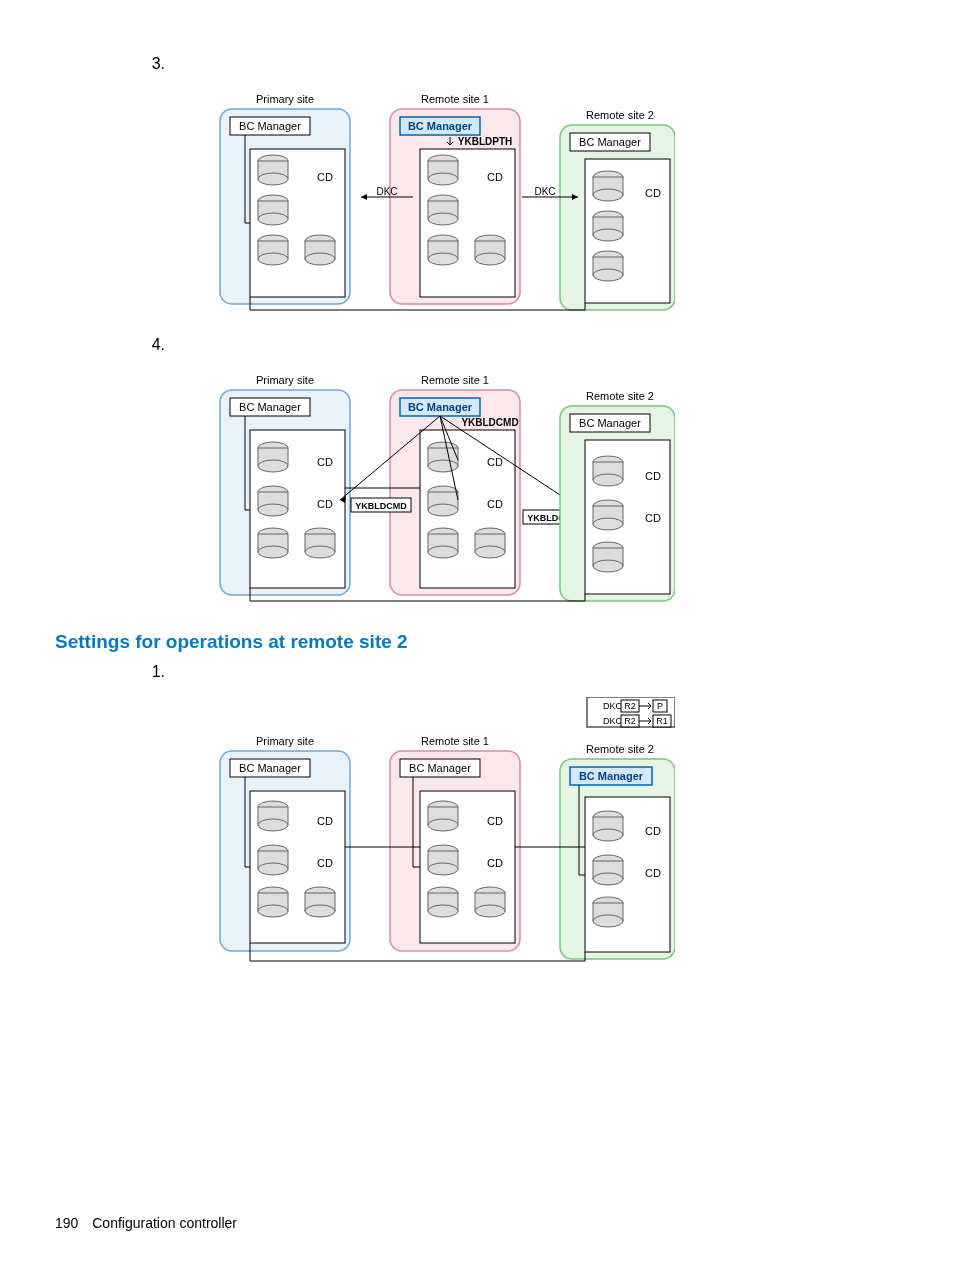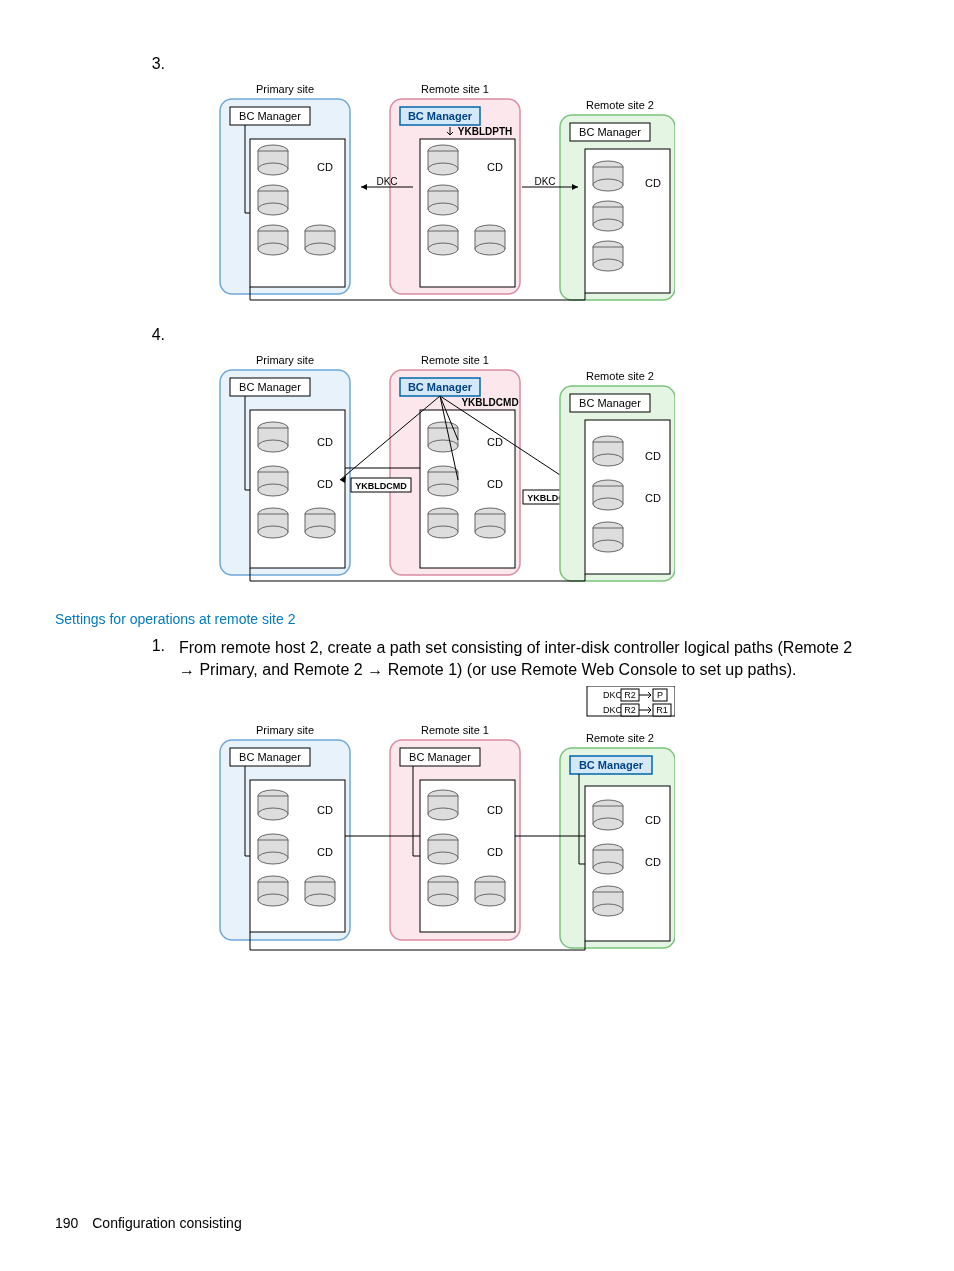--- a/index.html
+++ b/index.html
@@ -13,25 +13,25 @@
     height: 1271px;
     box-sizing: border-box;
     position: relative;
   }
   .ol-item { display: flex; margin-bottom: 6px; }
   .ol-num { width: 30px; text-align: right; margin-right: 14px; margin-left: 80px; }
   .ol-text { flex: 1; line-height: 1.35; padding-right: 40px; }
   .arrow { font-family: 'Times New Roman', serif; }
   .section-heading {
     color: #007ac2;
-    font-size: 14px;
-    font-weight: 400;
+    font-size: 19px;
+    font-weight: 700;
     margin: 22px 0 10px 0;
   }
-  .diagram-wrap { margin: 6px 0 18px 110px; }
+  .diagram-wrap { margin: 16px 0 18px 110px; }
   .footer {
     position: absolute;
     bottom: 40px;
     left: 55px;
     font-size: 14px;
   }
   .pg { margin-right: 10px; margin-top: 40px; }
 </style>
 </head>
 <body>
@@ -236,23 +236,20 @@
 
   <line x1="180" y1="118" x2="255" y2="118" stroke="#000"></line>
   <polyline points="85,218 85,231 420,231 420,224" fill="none" stroke="#000"></polyline>
 </svg>
 </div>
 
 <h3 class="section-heading">Settings for operations at remote site 2</h3>
 
 <div class="ol-item">
   <div class="ol-num">1.</div>
-  <div class="ol-text">
-    <span>From remote host 2, create a path set consisting of inter-disk controller logical paths (Remote 2 </span><span class="arrow">→</span><span> Primary, and Remote 2 </span><span class="arrow">→</span><span> Remote 1) (or use Remote Web Console to set up paths).</span>
-  </div>
 </div>
 
 <div class="diagram-wrap">
 <svg width="510" height="268" viewBox="0 0 510 268">
 
   <rect x="422" y="0" width="88" height="30" fill="#fff" stroke="#000"></rect>
   <text x="438" y="12" font-size="9">DKC</text>
   <rect x="456" y="3" width="18" height="12" fill="#fff" stroke="#000"></rect>
       <text x="465" y="12" text-anchor="middle" font-size="9">R2</text>
   <path d="M474 9 L486 9 M483 6 L486 9 L483 12" stroke="#000" fill="none"></path>
@@ -351,14 +348,14 @@
       </g>
 
   <line x1="180" y1="150" x2="255" y2="150" stroke="#000"></line>
   <line x1="350" y1="150" x2="420" y2="150" stroke="#000"></line>
   <polyline points="85,246 85,264 420,264 420,255" fill="none" stroke="#000"></polyline>
 </svg>
 </div>
 
 <div class="footer">
   <span class="pg">190</span>
-  <span>Configuration consisting</span>
+  <span>Configuration controller</span>
 </div>
 
 </body></html>

